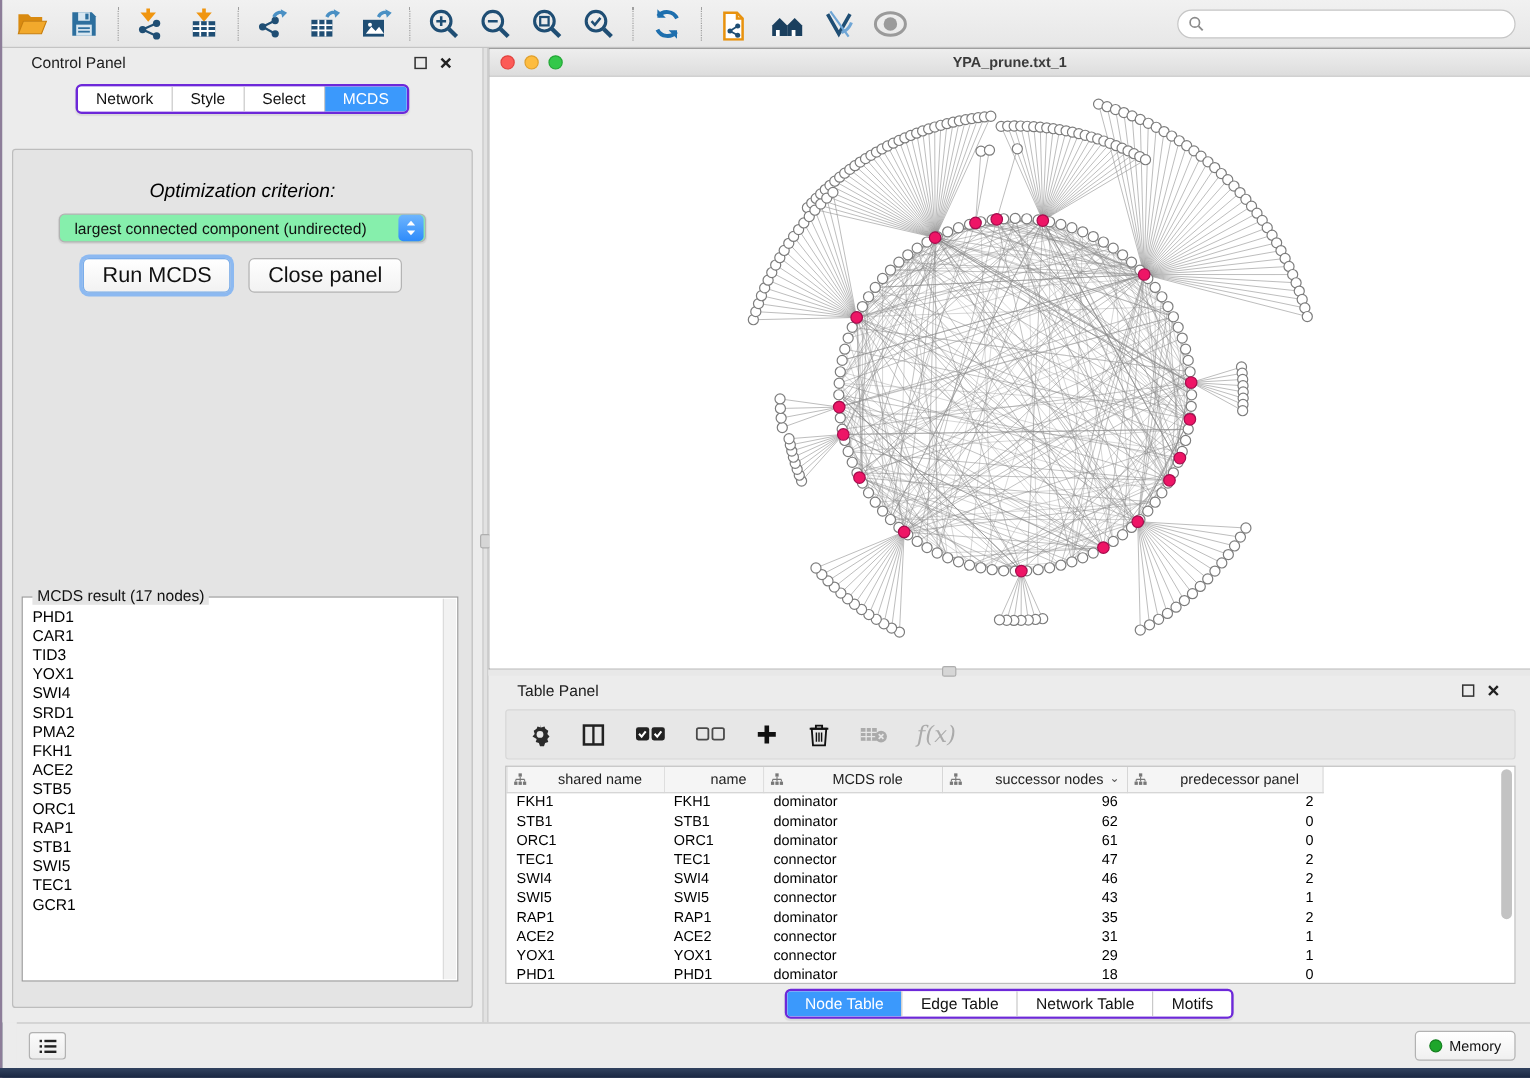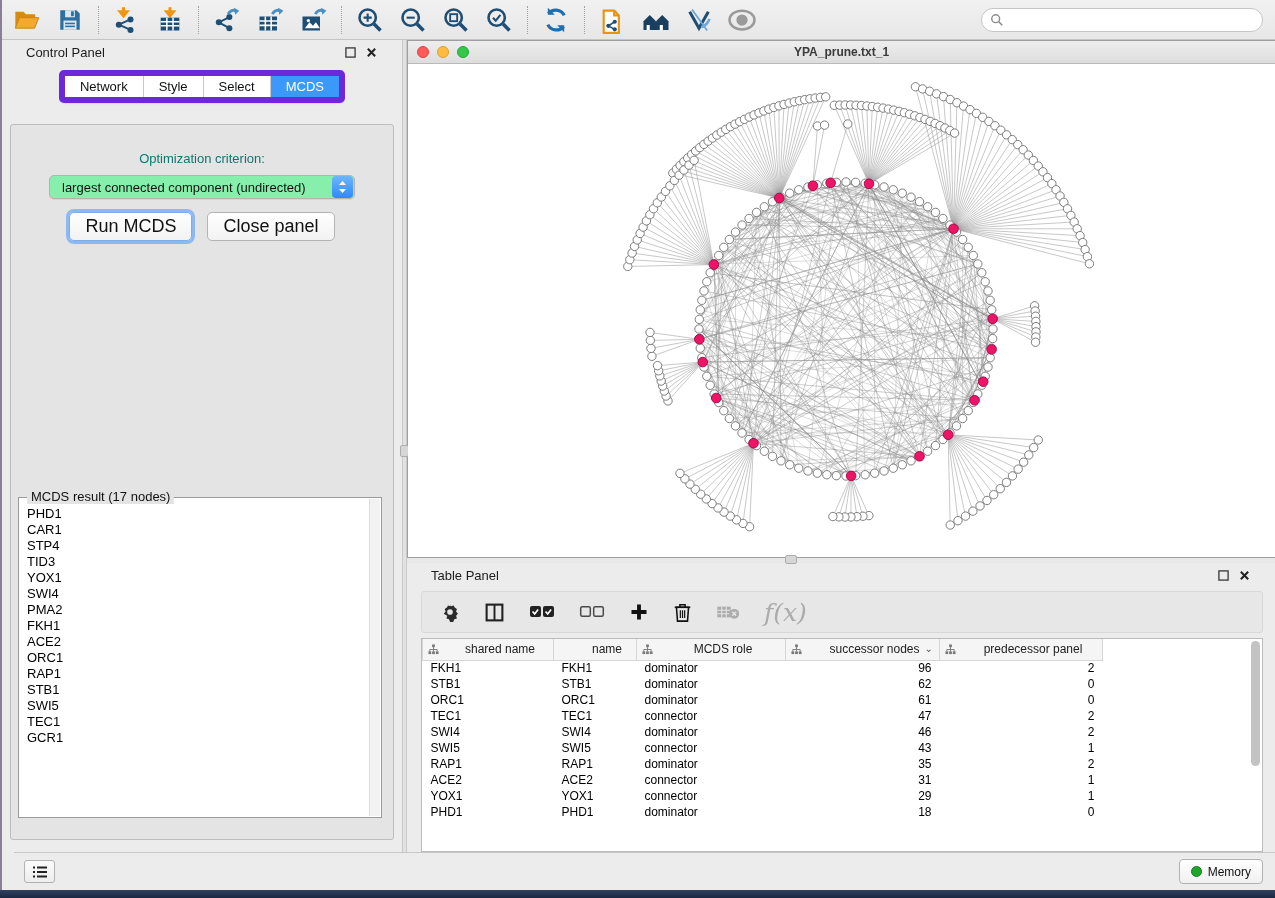--- a/index.html
+++ b/index.html
@@ -23,29 +23,29 @@
   
   .main { position:absolute; left:0; right:0; top:40px; bottom:38px; display:flex; }
 
   
   .cpanel { width:400px; background:#ececec; position:relative; flex:none; }
   .panel-head { height:24px; display:flex; align-items:center; padding:0 24px; }
   .panel-title { font-size:13px; color:#1c1c1c; }
   .panel-head .spacer { flex:1; }
   .wicon { width:14px; height:14px; margin-left:7px; display:flex; align-items:center; justify-content:center; }
   .tabs-row { position:relative; z-index:2; display:flex; justify-content:center; margin-top:6px; }
-  .seg { display:inline-flex; background:#fff; border:6px solid #6d28d9; border-radius:5px;
+  .seg { display:inline-flex; background:#fff; border:2px solid #6d28d9; border-radius:5px;
     overflow:hidden; box-shadow:0 1px 1px rgba(0,0,0,.08); }
   .seg .seg-btn { padding:3px 15px; font-size:13px; color:#111; background:#fff;
     border-left:1px solid #c9c9c9; cursor:default; }
   .seg .seg-btn:first-child { border-left:none; }
   .seg .seg-btn.active { background:#3b99fc; color:#fff; }
   .cpane { position:absolute; left:8px; right:8px; top:84px; bottom:12px;
     background:#e4e4e4; border:1px solid #bdbdbd; border-radius:3px; }
-  .opt-label { text-align:center; margin-top:26px; font-size:13px; color:#0f766e; }
+  .opt-label { text-align:center; margin-top:26px; font-size:16px; color:#000000;font-style:italic; }
   .combo { width:306px; height:24px; margin:9px auto 0; background:#86efac;
     border:1px solid #b3b3b3; border-radius:5px; display:flex; align-items:center;
     position:relative; box-shadow:0 1px 1px rgba(0,0,0,.07); }
   .combo-text { flex:1; font-size:13px; color:#111; padding-left:12px; white-space:nowrap; }
   .combo-step { width:21px; height:22px; margin-right:1px; border-radius:4px;
     background:linear-gradient(#6eb5fd,#2e8bfa); display:flex; flex-direction:column;
     align-items:center; justify-content:center; gap:1px; }
   .btn-row { display:flex; justify-content:center; gap:15px; margin-top:13px; }
   .mac-btn { background:linear-gradient(#ffffff,#f2f2f2); border:1px solid #b4b4b4;
     border-radius:5px; font-size:18px; color:#111; padding:3px 15px; font-family:inherit; }
@@ -84,21 +84,21 @@
   .hsplit { height:5px; flex:none; background:#e8e8e8; position:relative; }
   .hsplit .grip { position:absolute; left:378px; top:-3px; width:12px; height:9px;
     background:#d6d6d6; border:1px solid #aeaeae; border-radius:2px; }
 
   
   .tpanel { flex:1; background:#ececec; display:flex; flex-direction:column; min-height:0; }
   .tp-toolbar { margin:4px 12px 0 14px; height:42px; flex:none; background:#e7e7e7;
     border:1px solid #d8d8d8; border-radius:3px; display:flex; align-items:center;
     gap:24px; padding-left:18px; }
   .tp-ic { display:flex; align-items:center; justify-content:center; }
-  .fx { font-family:"DejaVu Serif", serif; font-style:italic; font-size:25px; color:#ababab; }
+  .fx { font-family:"DejaVu Serif", serif; font-style:italic; font-size:19px; color:#ababab; }
   .tablebox { margin:5px 12px 0 14px; flex:1; background:#fff; border:1px solid #bcbcbc;
     position:relative; overflow:hidden; }
   table.ntable { border-collapse:collapse; table-layout:fixed; width:680px; }
   .ntable th { height:21px; background:#f5f5f5; border:1px solid #d6d6d6; border-top:none;
     font-size:12px; font-weight:normal; color:#222; text-align:center; position:relative;
     overflow:hidden; white-space:nowrap;padding-left:24px; }
   .ntable th .hico { position:absolute; left:5px; top:5px; }
   .ntable th .sort { position:absolute; right:6px; top:4px; color:#555; font-size:10px; }
   .ntable td { height:16px; font-size:12px; color:#000; padding:0 8px; white-space:nowrap;
     overflow:hidden; }
@@ -308,27 +308,28 @@
         </div>
         <div class="btn-row">
           <button class="mac-btn focused">Run MCDS</button>
           <button class="mac-btn">Close panel</button>
         </div>
         <div class="result-group">
           <span class="result-legend">MCDS result (17 nodes)</span>
           <div class="result-list">
               <div>PHD1</div>
               <div>CAR1</div>
-              <div>STP4</div>
               <div>TID3</div>
               <div>YOX1</div>
               <div>SWI4</div>
+              <div>SRD1</div>
               <div>PMA2</div>
               <div>FKH1</div>
               <div>ACE2</div>
+              <div>STB5</div>
               <div>ORC1</div>
               <div>RAP1</div>
               <div>STB1</div>
               <div>SWI5</div>
               <div>TEC1</div>
               <div>GCR1</div>
             </div>
           <div class="result-scroll"></div>
         </div>
       </div>
@@ -1326,20 +1327,28 @@
                   <td>PHD1</td>
                   <td>PHD1</td>
                   <td>dominator</td>
                   <td class="num">18</td>
                   <td class="num">0</td>
                 </tr>
               </tbody>
           </table>
           <div class="tscroll"></div>
         </div>
+        <div class="tp-tabs">
+          <div class="seg">
+            <span class="seg-btn active">Node Table</span>
+            <span class="seg-btn">Edge Table</span>
+            <span class="seg-btn">Network Table</span>
+            <span class="seg-btn">Motifs</span>
+          </div>
+        </div>
       </div>
     </div>
   </div>
 
   <div class="statusbar">
     <div class="sb-left">
       <svg width="16" height="14" viewBox="0 0 16 14">
           <rect x="1" y="1.5" width="2" height="2" fill="#222"></rect>
           <rect x="5" y="1.5" width="10" height="2" fill="#222"></rect>
           <rect x="1" y="6" width="2" height="2" fill="#222"></rect>

